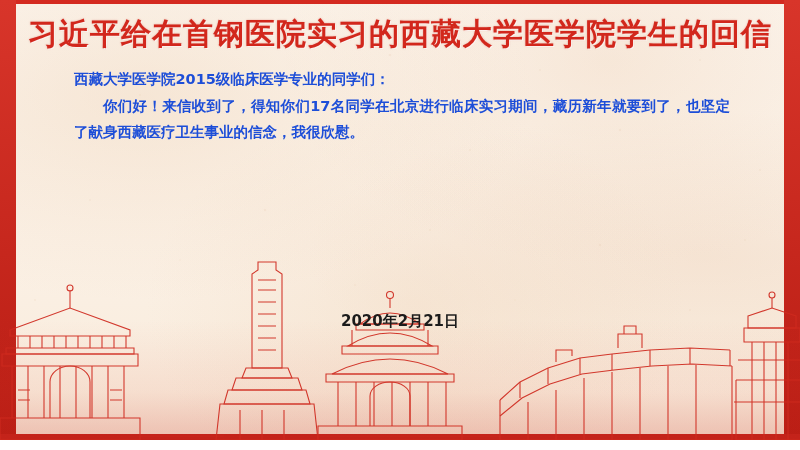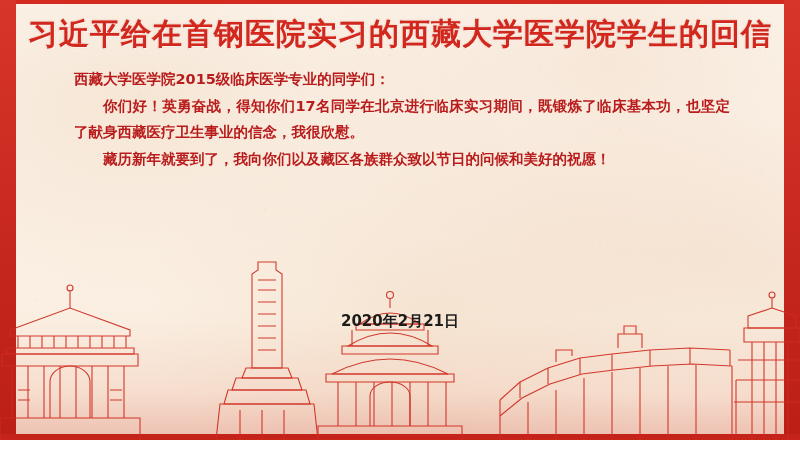--- a/index.html
+++ b/index.html
@@ -82,21 +82,21 @@
     z-index: 6;
   }
 
   
   .letter {
     position: absolute;
     top: 66px;
     left: 74px;
     width: 656px;
     z-index: 5;
-    color: #b91c1c;
+    color: #1d4ed8;
     font-family: "DejaVu Sans", "Liberation Sans", sans-serif;
     font-size: 14.5px;
     line-height: 26px;
     font-weight: bold;
     text-align: justify;
   }
   .letter p {
     margin: 0 0 1px 0;
   }
   .letter p.indent {
@@ -253,22 +253,21 @@
       </g>
 
       <path d="M140 186 L224 186 M318 186 L500 186" opacity="0.6"></path>
     </g>
   </svg>
 
   <div class="headline">习近平给在首钢医院实习的西藏大学医学院学生的回信</div>
 
   <div class="letter">
     <p class="salutation">西藏大学医学院2015级临床医学专业的同学们：</p>
-    <p class="indent">你们好！英勇奋战，得知你们17名同学在北京进行临床实习期间，既锻炼了临床基本功，也坚定了献身西藏医疗卫生事业的信念，我很欣慰。</p>
-    <p class="indent">藏历新年就要到了，我向你们以及藏区各族群众致以节日的问候和美好的祝愿！</p>
+    <p class="indent">你们好！来信收到了，得知你们17名同学在北京进行临床实习期间，藏历新年就要到了，也坚定了献身西藏医疗卫生事业的信念，我很欣慰。</p>
   </div>
 
   <div class="signature-block">
     <div class="sig-date">2020年2月21日</div>
   </div>
 
   <div class="edge-bar-bottom"></div>
 </div>
 
 </body></html>

